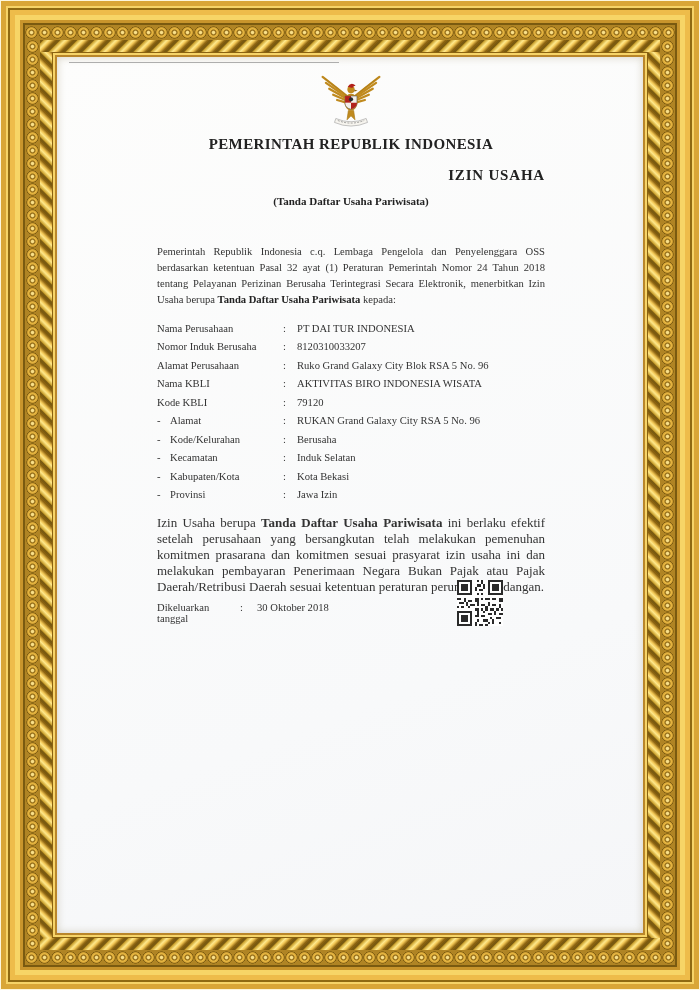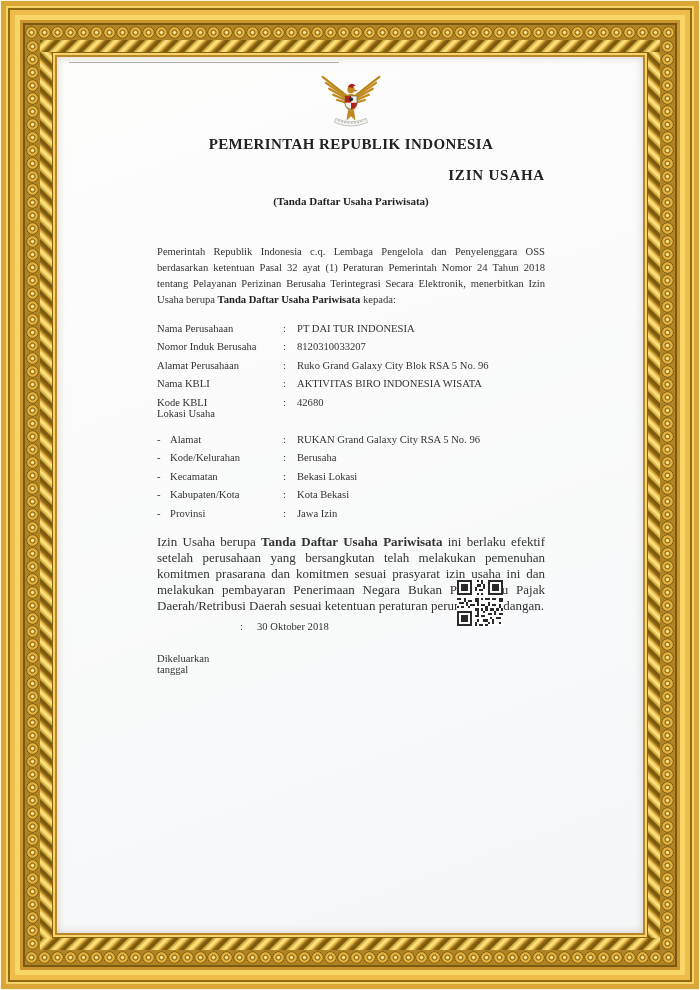--- a/index.html
+++ b/index.html
@@ -53,21 +53,21 @@
   .frow{display:flex;align-items:flex-end;height:18.5px;font-size:10.6px;color:#333;}
   .frow .lbl{width:126px;flex:none;}
   .frow .col{width:14px;flex:none;}
   .frow .val{flex:1;}
   .frow.sub .dash{width:13px;flex:none;text-align:left;}
   .frow.sub .lbl{width:113px;}
   .section-lbl{height:18.5px;font-size:10.6px;color:#333;}
 
   .clause{margin-top:15px;font-size:13px;line-height:16px;text-align:justify;color:#333;}
   .issued{display:flex;margin-top:7px;font-size:10.6px;color:#333;}
-  .issued .lbl{width:83px;flex:none;margin-top:32px;}
+  .issued .lbl{width:83px;flex:none;}
   .issued .col{width:17px;flex:none;}
 
   .qr{position:absolute;top:521px;right:140px;width:46px;height:50px;}
   .disclaimer{margin-top:53px;width:380px;font-style:italic;font-size:9.4px;line-height:11.6px;color:#3c3c3c;text-align:justify;}
 </style>
 </head>
 <body>
 
 <div class="stage">
 
@@ -146,42 +146,41 @@
             <span class="val">Ruko Grand Galaxy City Blok RSA 5 No. 96</span>
           </div>
         <div class="frow">
             <span class="lbl">Nama KBLI</span>
             <span class="col">:</span>
             <span class="val">AKTIVITAS BIRO INDONESIA WISATA</span>
           </div>
         <div class="frow">
             <span class="lbl">Kode KBLI</span>
             <span class="col">:</span>
-            <span class="val">42680</span>
-          </div>
-
-        <div class="section-lbl">Lokasi Usaha</div>
+            <span class="val">79120</span>
+          </div>
+
 
         <div class="frow sub">
             <span class="dash">-</span>
             <span class="lbl">Alamat</span>
             <span class="col">:</span>
             <span class="val">RUKAN Grand Galaxy City RSA 5 No. 96</span>
           </div>
         <div class="frow sub">
             <span class="dash">-</span>
             <span class="lbl">Kode/Kelurahan</span>
             <span class="col">:</span>
             <span class="val">Berusaha</span>
           </div>
         <div class="frow sub">
             <span class="dash">-</span>
             <span class="lbl">Kecamatan</span>
             <span class="col">:</span>
-            <span class="val">Bekasi Lokasi</span>
+            <span class="val">Induk Selatan</span>
           </div>
         <div class="frow sub">
             <span class="dash">-</span>
             <span class="lbl">Kabupaten/Kota</span>
             <span class="col">:</span>
             <span class="val">Kota Bekasi</span>
           </div>
         <div class="frow sub">
             <span class="dash">-</span>
             <span class="lbl">Provinsi</span>

